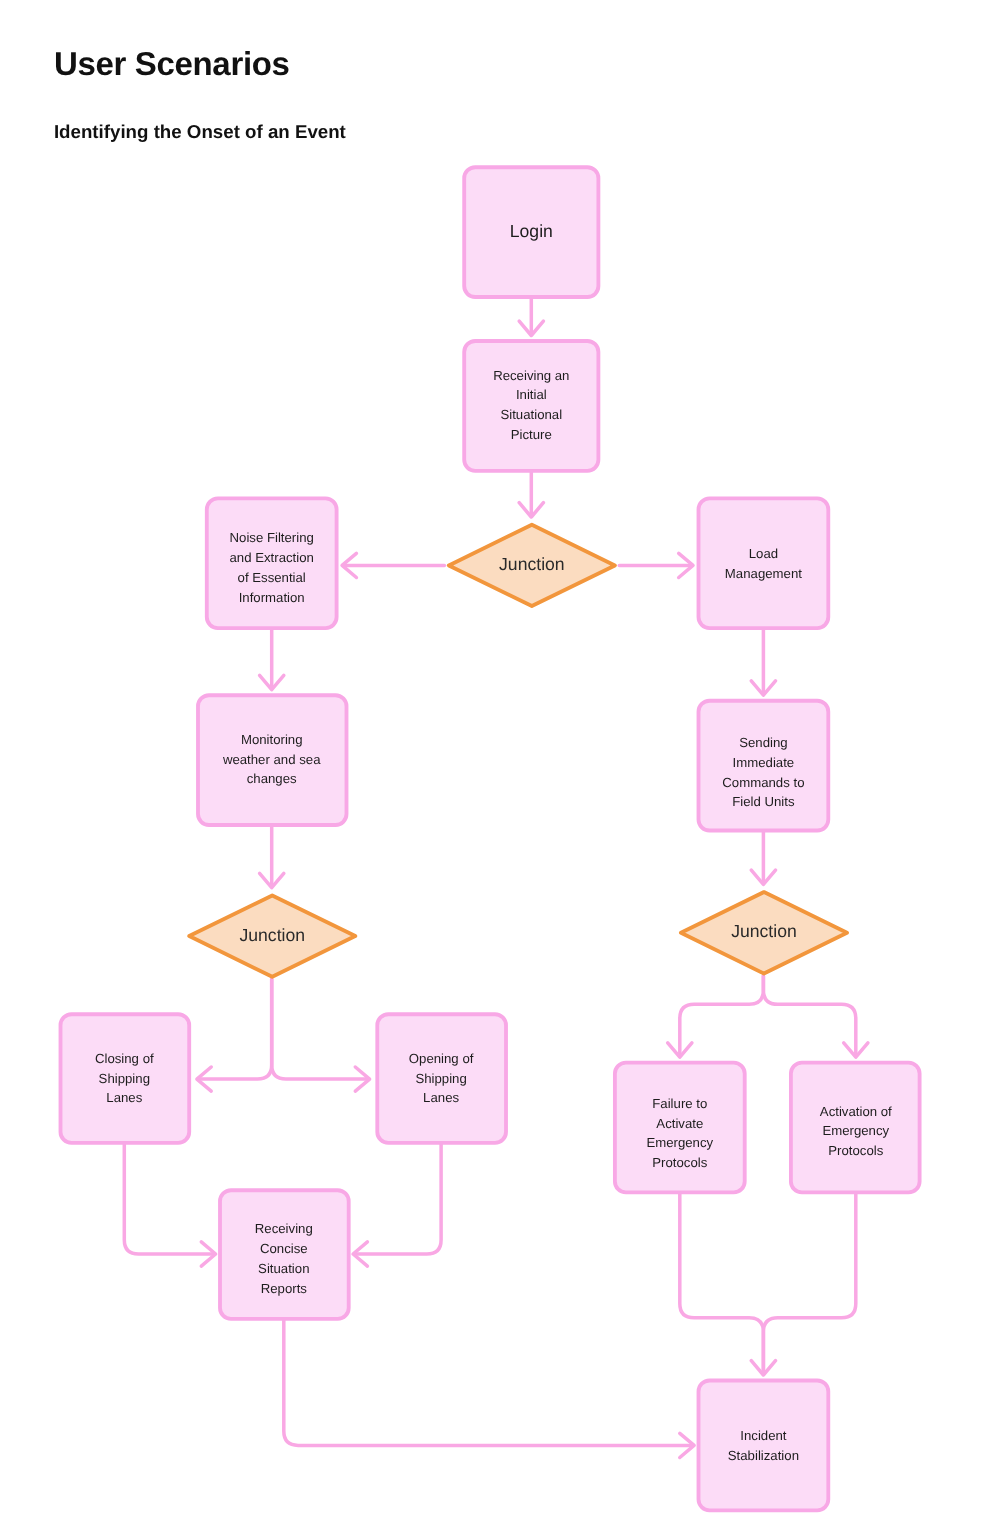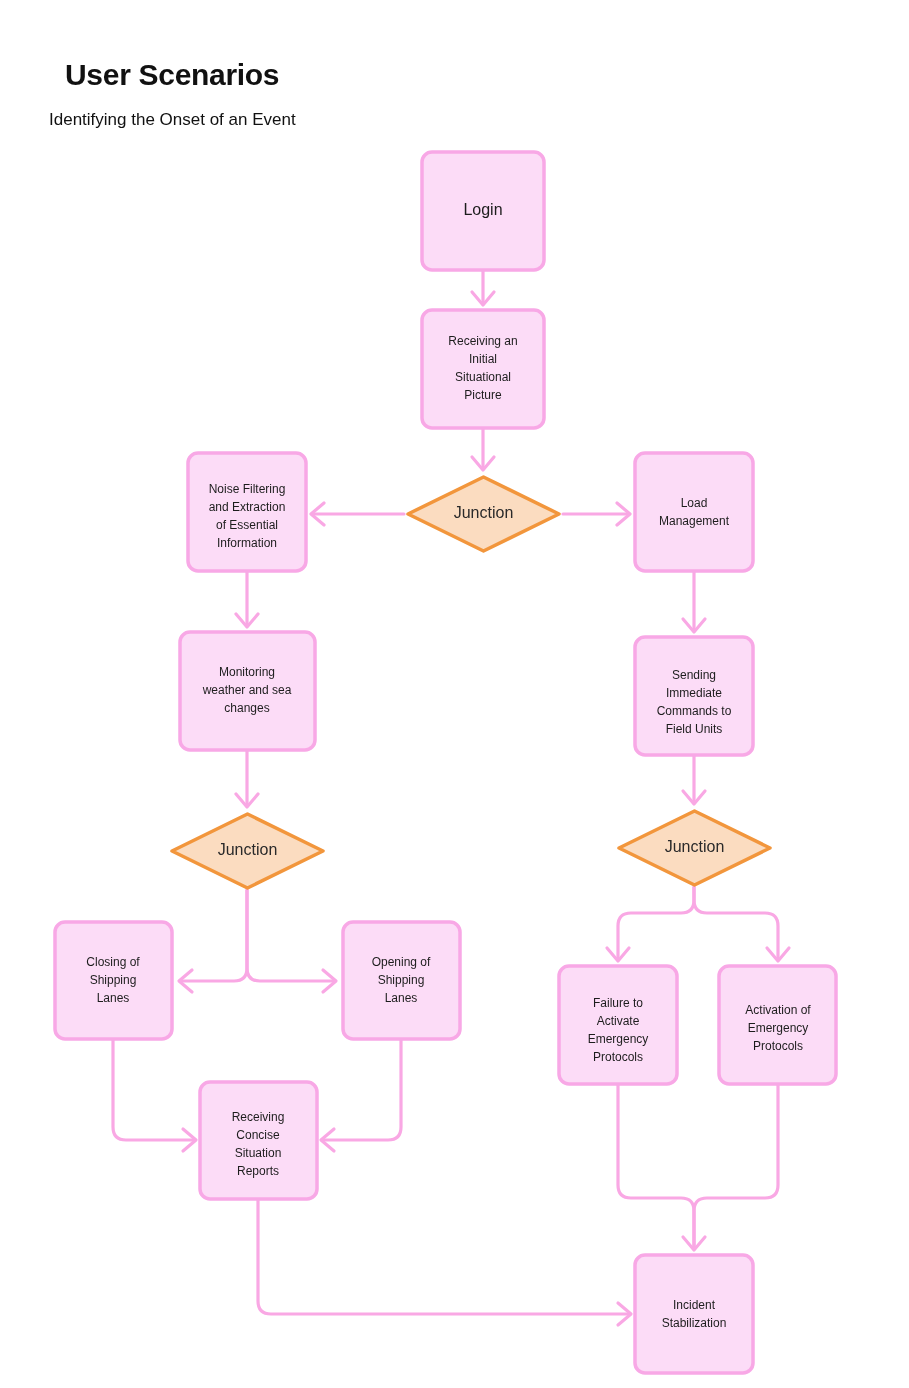--- a/index.html
+++ b/index.html
@@ -16,28 +16,28 @@
     overflow: hidden;
   }
   #page-title {
     position: absolute;
     left: 49px;
     top: 42px;
     font-size: 30px;
     font-weight: bold;
     letter-spacing: -0.3px;
     color: #111111;
-    margin: 16px;
+    margin: 0;
   }
   #page-subtitle {
     position: absolute;
     left: 49px;
     top: 110px;
     font-size: 17px;
-    font-weight: normal;
+    font-weight: bold;
     color: #111111;
     margin: 0;
   }
   #flowchart {
     position: absolute;
     left: 0;
     top: 0;
   }
   .node-rect {
     fill: #fcdcf7;

